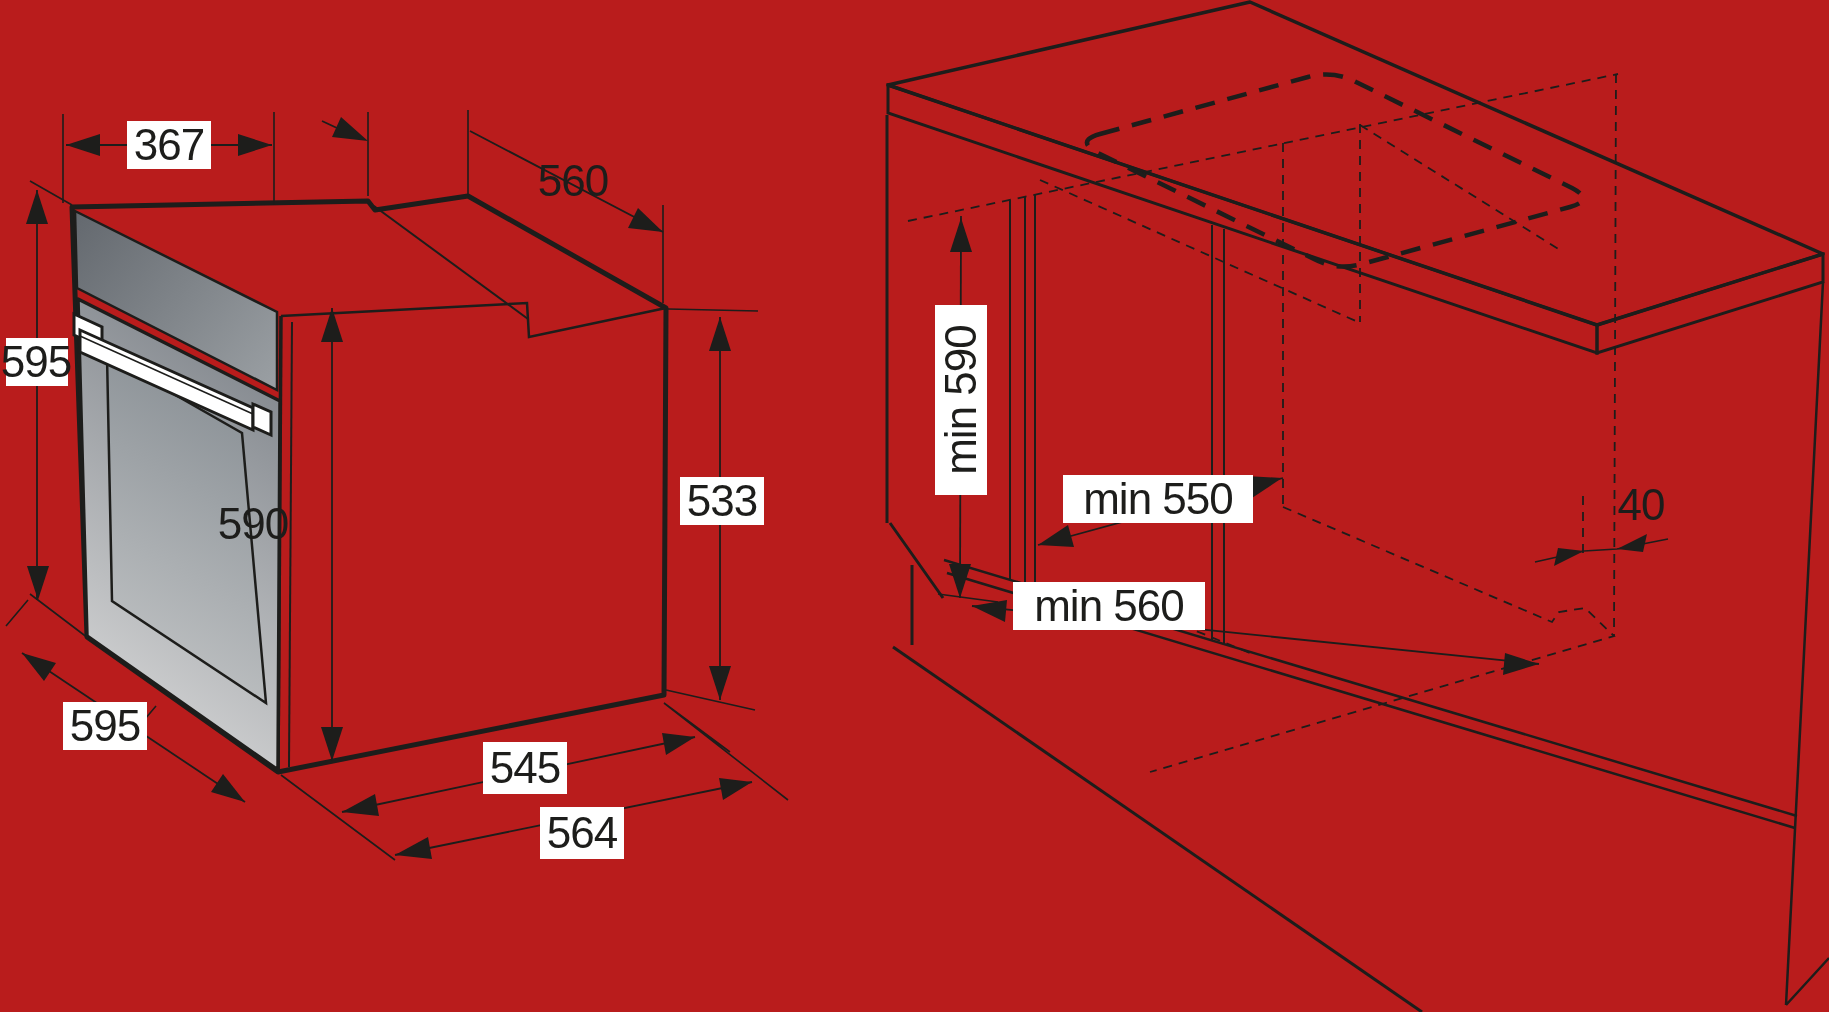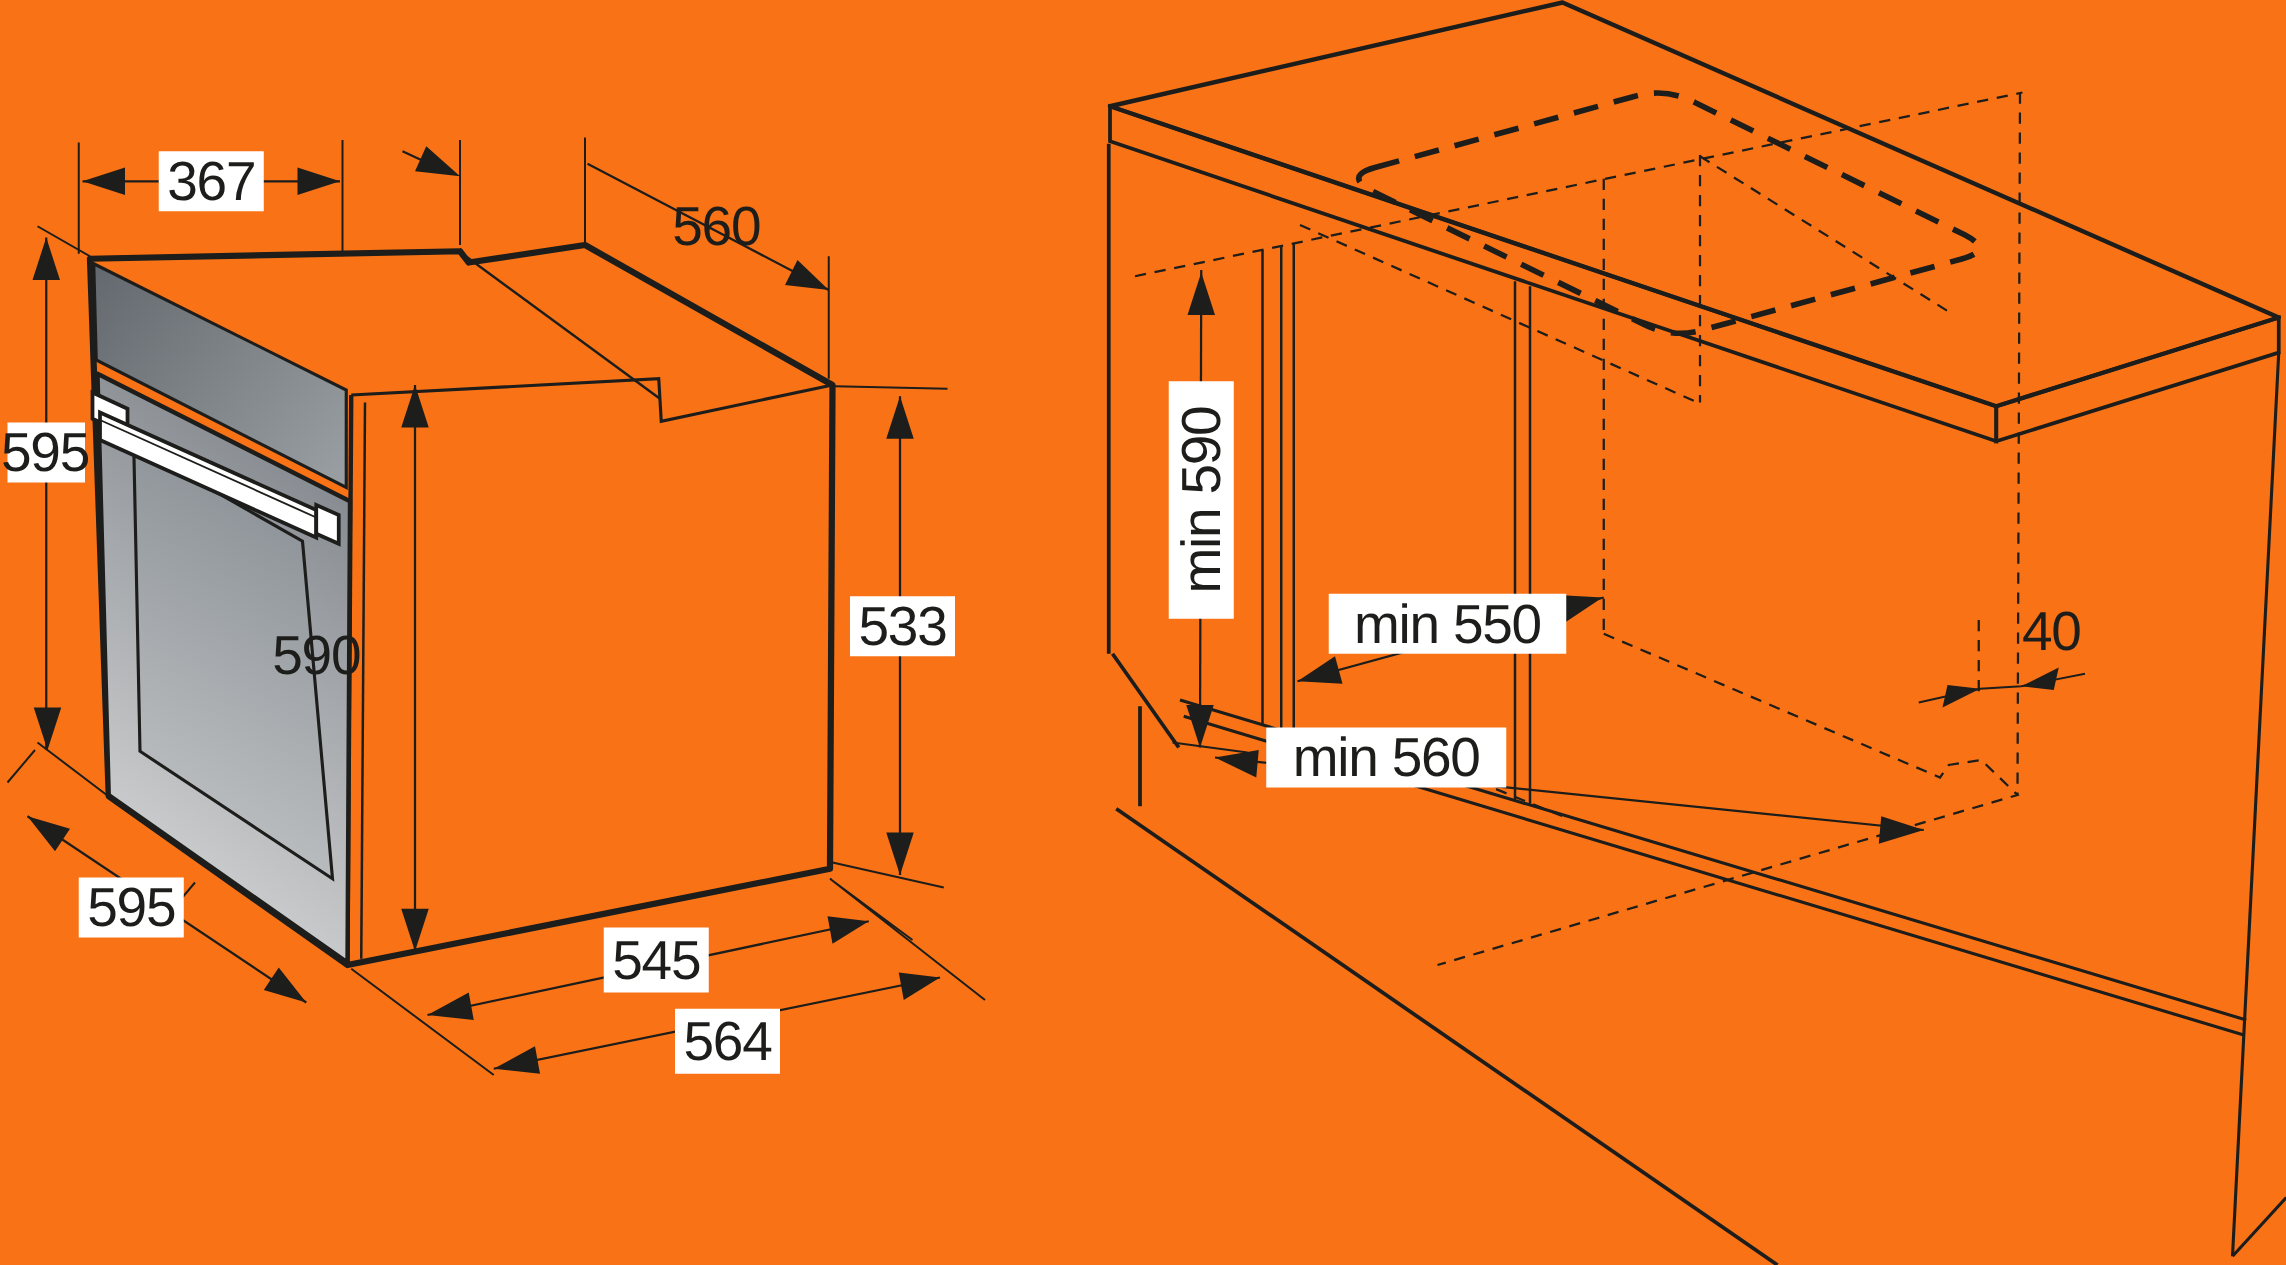--- a/index.html
+++ b/index.html
@@ -1,16 +1,16 @@
 <!DOCTYPE html>
 <html><head>
 <meta charset="utf-8">
 <style>
   html,body{margin:0;padding:0;background:#ffffff;}
-  .stage{position:relative;width:1829px;height:1012px;background:#f97316;overflow:hidden;
+  .stage{position:relative;width:1829px;height:1012px;background:#b91c1c;overflow:hidden;
          font-family:"Liberation Sans",sans-serif;}
   svg{display:block}
   .dim{font:44px "Liberation Sans",sans-serif;letter-spacing:-1px;fill:#1d1d1b;
        text-anchor:middle;}
   .ln{stroke:#1d1d1b;fill:none}
   .arr{fill:#1d1d1b;stroke:none}
   .bg{fill:#ffffff;stroke:none}
 </style>
 </head>
 <body>

